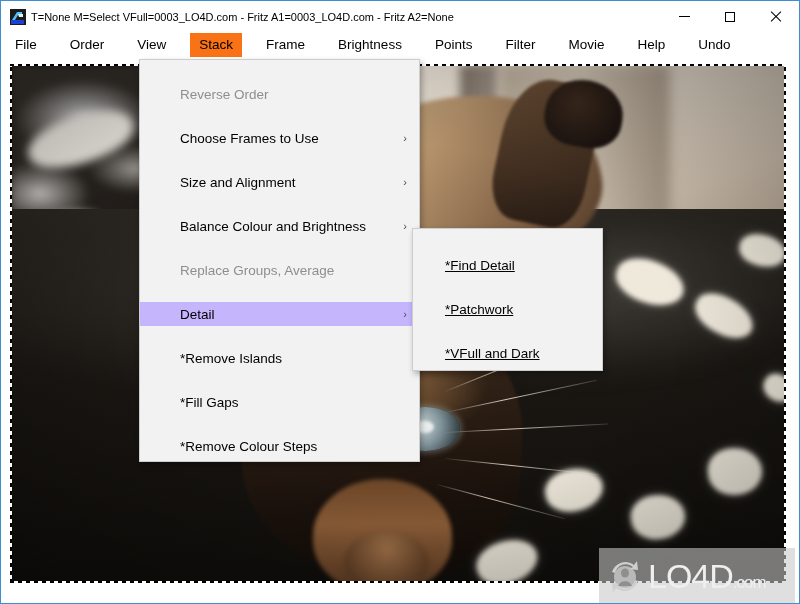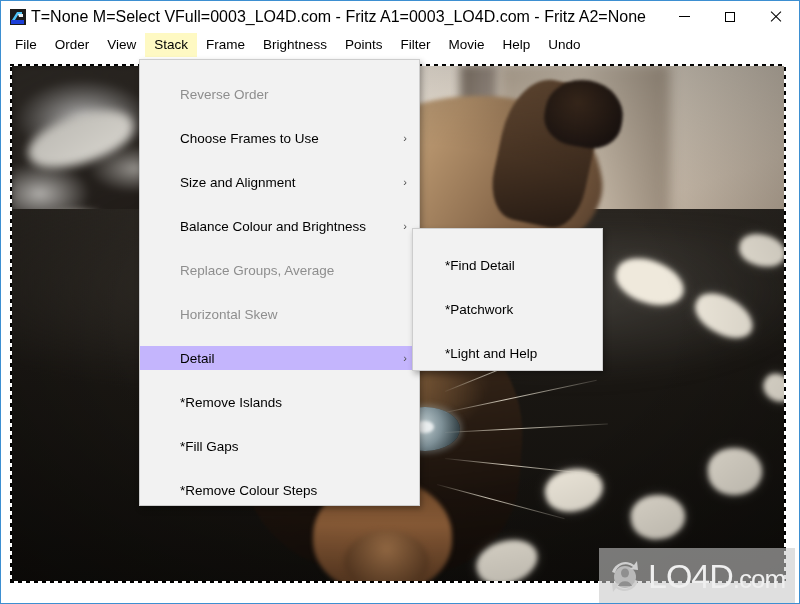--- a/index.html
+++ b/index.html
@@ -38,21 +38,21 @@
   }
   .app-icon {
     width: 16px;
     height: 16px;
     margin-left: 9px;
     margin-right: 5px;
     flex: 0 0 auto;
     position: relative;
   }
   .title-text {
-    font-size: 16px;
+    font-size: 11px;
     color: #000000;
     white-space: nowrap;
     letter-spacing: 0px;
     line-height: 16px;
   }
   .win-buttons {
     position: absolute;
     right: 0;
     top: 0;
     display: flex;
@@ -89,31 +89,32 @@
   .menubar {
     position: absolute;
     left: 1px; top: 32px;
     width: 772px;
     height: 24px;
     background: #ffffff;
     display: flex;
     align-items: stretch;
     font-size: 13.5px;
     color: #000;
+    gap: 15px;
   }
   .menubar-item {
     padding: 0 9px;
     display: flex;
     align-items: center;
     cursor: default;
     white-space: nowrap;
     line-height: 1;
   }
   .menubar-item.active {
-    background: #fef9c3;
+    background: #f97316;
   }
   .menubar-item:first-child { margin-left: 4px; }
 
   
   .canvas-area {
     position: absolute;
     left: 1px; top: 56px;
     width: 797px;
     height: 546px;
     background: #ffffff;
@@ -322,21 +323,21 @@
     margin-left: 6px; margin-right: 3px;
     position: relative; flex: 0 0 auto;
   }
   .wm-text {
     font-size: 34px;
     color: #efefef;
     letter-spacing: -1px;
     line-height: 1;
     white-space: nowrap;
   }
-  .wm-text .dotcom { font-size: 26px; }
+  .wm-text .dotcom { font-size: 17px; }
 
   
   .dropdown {
     position: absolute;
     left: 138px; top: 58px;
     width: 281px;
     background: #f2f2f2;
     border: 1px solid #cdcdcd;
     box-shadow: 2px 3px 6px rgba(0,0,0,.30);
     padding: 2px 0 3px 0;
@@ -373,20 +374,21 @@
     position: absolute;
     left: 411px; top: 227px;
     width: 191px;
     background: #f2f2f2;
     border: 1px solid #cdcdcd;
     box-shadow: 2px 3px 6px rgba(0,0,0,.30);
     padding: 4px 0 5px 0;
     box-sizing: border-box;
     z-index: 25;
     font-size: 13.5px;
+    text-decoration: underline;
   }
   .submenu .menu-item { padding-left: 32px; height: 24px; }
 </style>
 </head>
 <body>
 
 <div class="window">
 
   <div class="titlebar">
     <span class="app-icon">
@@ -524,23 +526,20 @@
     <div class="menu-item">
       <span>Balance Colour and Brightness</span>
       <span class="arrow">›</span>
     </div>
 
     <div class="menu-item disabled">
       <span>Replace Groups, Average</span>
     </div>
 
 
-    <div class="menu-item disabled">
-      <span>Horizontal Skew</span>
-    </div>
 
     <div class="menu-item selected">
       <span>Detail</span>
       <span class="arrow">›</span>
     </div>
 
     <div class="menu-item">
       <span>*Remove Islands</span>
     </div>
 
@@ -555,17 +554,17 @@
   </div>
 
   <div class="submenu">
     <div class="menu-item">
       <span>*Find Detail</span>
     </div>
     <div class="menu-item">
       <span>*Patchwork</span>
     </div>
     <div class="menu-item">
-      <span>*Light and Help</span>
+      <span>*VFull and Dark</span>
     </div>
   </div>
 
 </div>
 
 </body></html>

